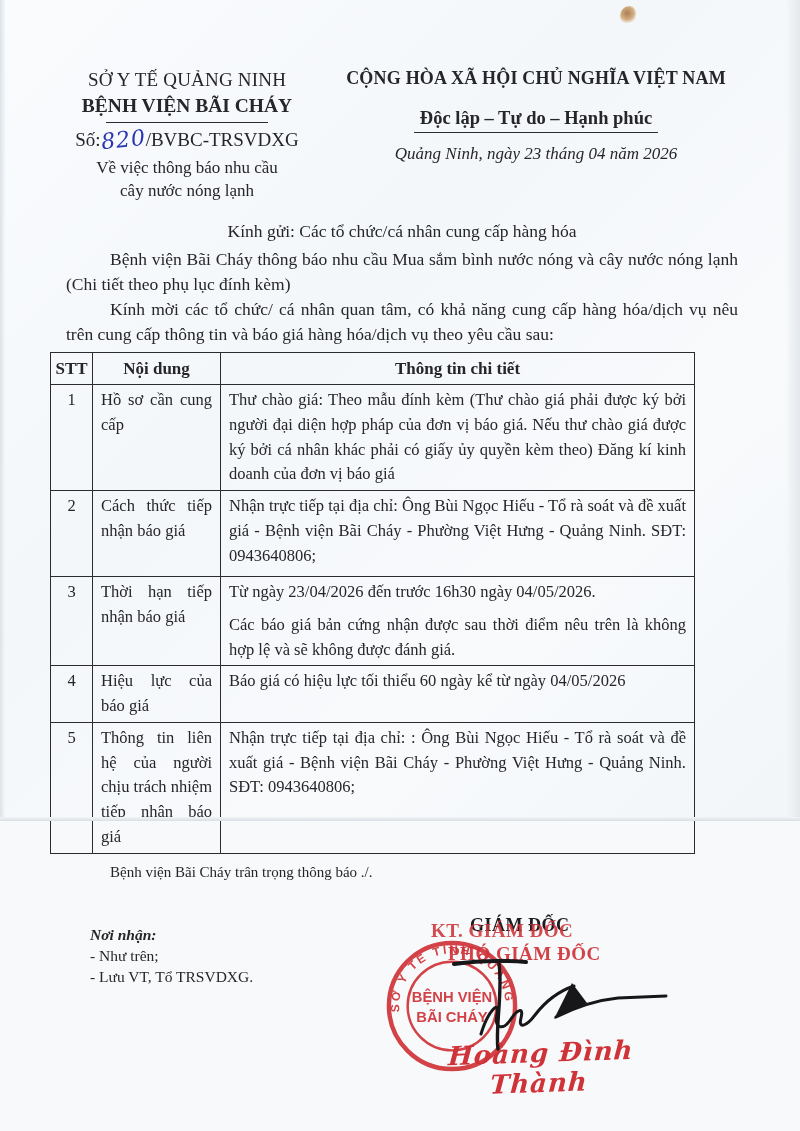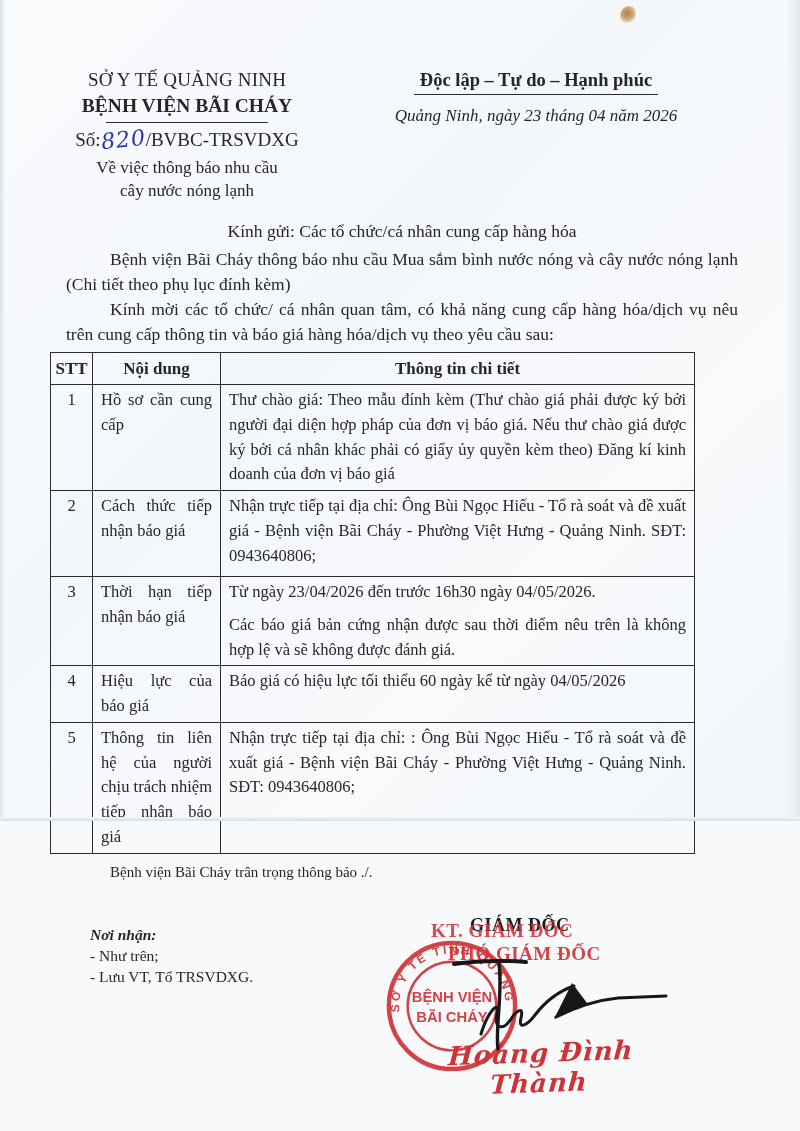--- a/index.html
+++ b/index.html
@@ -23,21 +23,21 @@
   .hdr-left .l1{font-size:19px;letter-spacing:.2px;}
   .hdr-left .l2{font-size:19.5px;font-weight:bold;margin-top:2px;}
   .hdr-left .l2-rule{width:162px;height:0;border-bottom:1.6px solid #2b2b30;margin:3px auto 2px;}
   .hdr-left .so-line{font-size:19px;margin-top:0;}
   .hand-no{font-family:"DejaVu Serif",serif;font-style:italic;color:#2a35b2;font-size:22px;
     display:inline-block;transform:rotate(-6deg) translateY(1px);font-weight:500;letter-spacing:1px;}
   .hdr-left .subject{font-size:17px;margin-top:4px;line-height:1.3;}
   .hdr-right{margin-left:4px;width:436px;text-align:center;}
   .hdr-right .nat{font-size:18px;font-weight:bold;letter-spacing:.2px;}
   .hdr-right .motto{font-size:18.5px;font-weight:bold;display:inline-block;
-    border-bottom:1.7px solid #2b2b30;padding:0 6px 3px;margin-top:2px;}
+    border-bottom:1.7px solid #2b2b30;padding:0 6px 3px;margin-top:19px;}
   .hdr-right .date{font-size:17px;font-style:italic;margin-top:11px;}
   
   .letter-body{margin:17px 62px 0 66px;font-size:17.5px;line-height:25px;}
   .salutation{text-align:center;margin-bottom:3px;}
   .para{text-align:justify;text-indent:44px;margin:0;}
   
   table.doc{border-collapse:collapse;margin:5px 0 0 50px;width:645px;table-layout:fixed;
     font-size:16.5px;line-height:1.5;}
   table.doc td,table.doc th{border:1.6px solid #2b2b30;vertical-align:top;padding:3px 8px;}
   table.doc th{font-size:17px;padding:3px 4px;text-align:center;vertical-align:middle;}
@@ -76,20 +76,21 @@
       <div class="l1">SỞ Y TẾ QUẢNG NINH</div>
       <div class="l2">BỆNH VIỆN BÃI CHÁY</div>
       <div class="l2-rule"></div>
       <div class="so-line"><span>Số:</span><span class="hand-no">820</span><span>/BVBC-TRSVDXG</span></div>
       <div class="subject">
         <div>Về việc thông báo nhu cầu</div>
         <div>cây nước nóng lạnh</div>
       </div>
     </div>
     <div class="hdr-right">
+      <div class="nat">CỘNG HÒA XÃ HỘI CHỦ NGHĨA VIỆT NAM</div>
       <div><span class="motto">Độc lập – Tự do – Hạnh phúc</span></div>
       <div class="date">Quảng Ninh, ngày 23 tháng 04 năm 2026</div>
     </div>
   </div>
 
   <div class="letter-body">
     <div class="salutation">Kính gửi: Các tổ chức/cá nhân cung cấp hàng hóa</div>
     <p class="para">Bệnh viện Bãi Cháy thông báo nhu cầu Mua sắm bình nước nóng và cây nước nóng lạnh (Chi tiết theo phụ lục đính kèm)</p>
     <p class="para">Kính mời các tổ chức/ cá nhân quan tâm, có khả năng cung cấp hàng hóa/dịch vụ nêu trên cung cấp thông tin và báo giá hàng hóa/dịch vụ theo yêu cầu sau:</p>
   </div>

